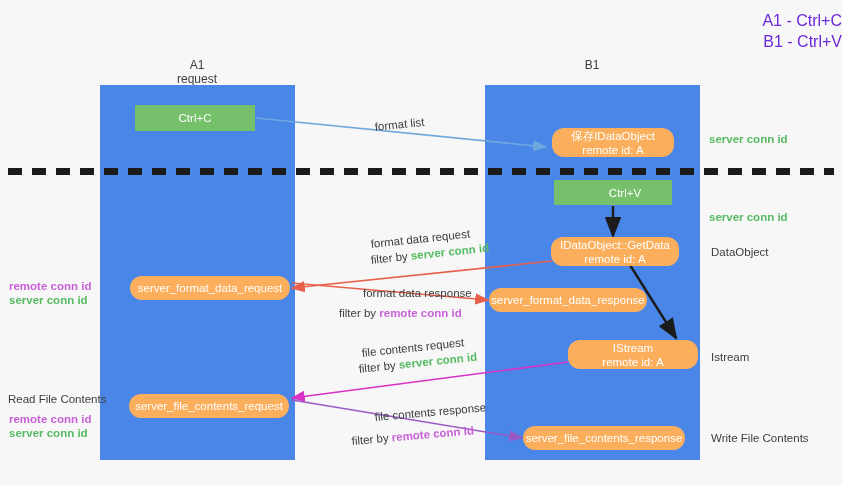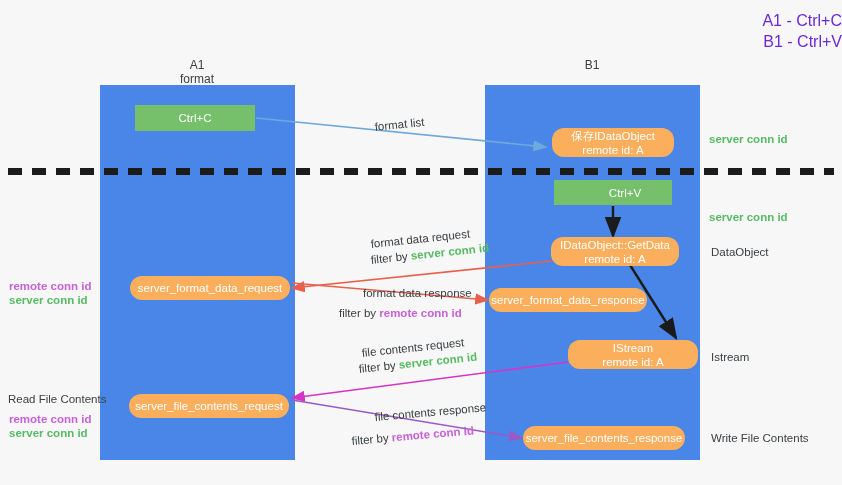--- a/index.html
+++ b/index.html
@@ -66,21 +66,21 @@
 
 <div id="stage">
 
   <div class="title">
     <div>A1 - Ctrl+C</div>
     <div>B1 - Ctrl+V</div>
   </div>
 
   <div class="col-head" style="left:107px;top:58px;">
     <span class="main">A1</span>
-    <span class="sub">format</span>
+    <span class="sub">request</span>
   </div>
   <div class="col-head" style="left:502px;top:58px;">
     <span class="main">B1</span>
   </div>
 
   <div class="lane" id="lane-a1"></div>
   <div class="lane" id="lane-b1"></div>
 
   <svg id="wires">
     <defs>

